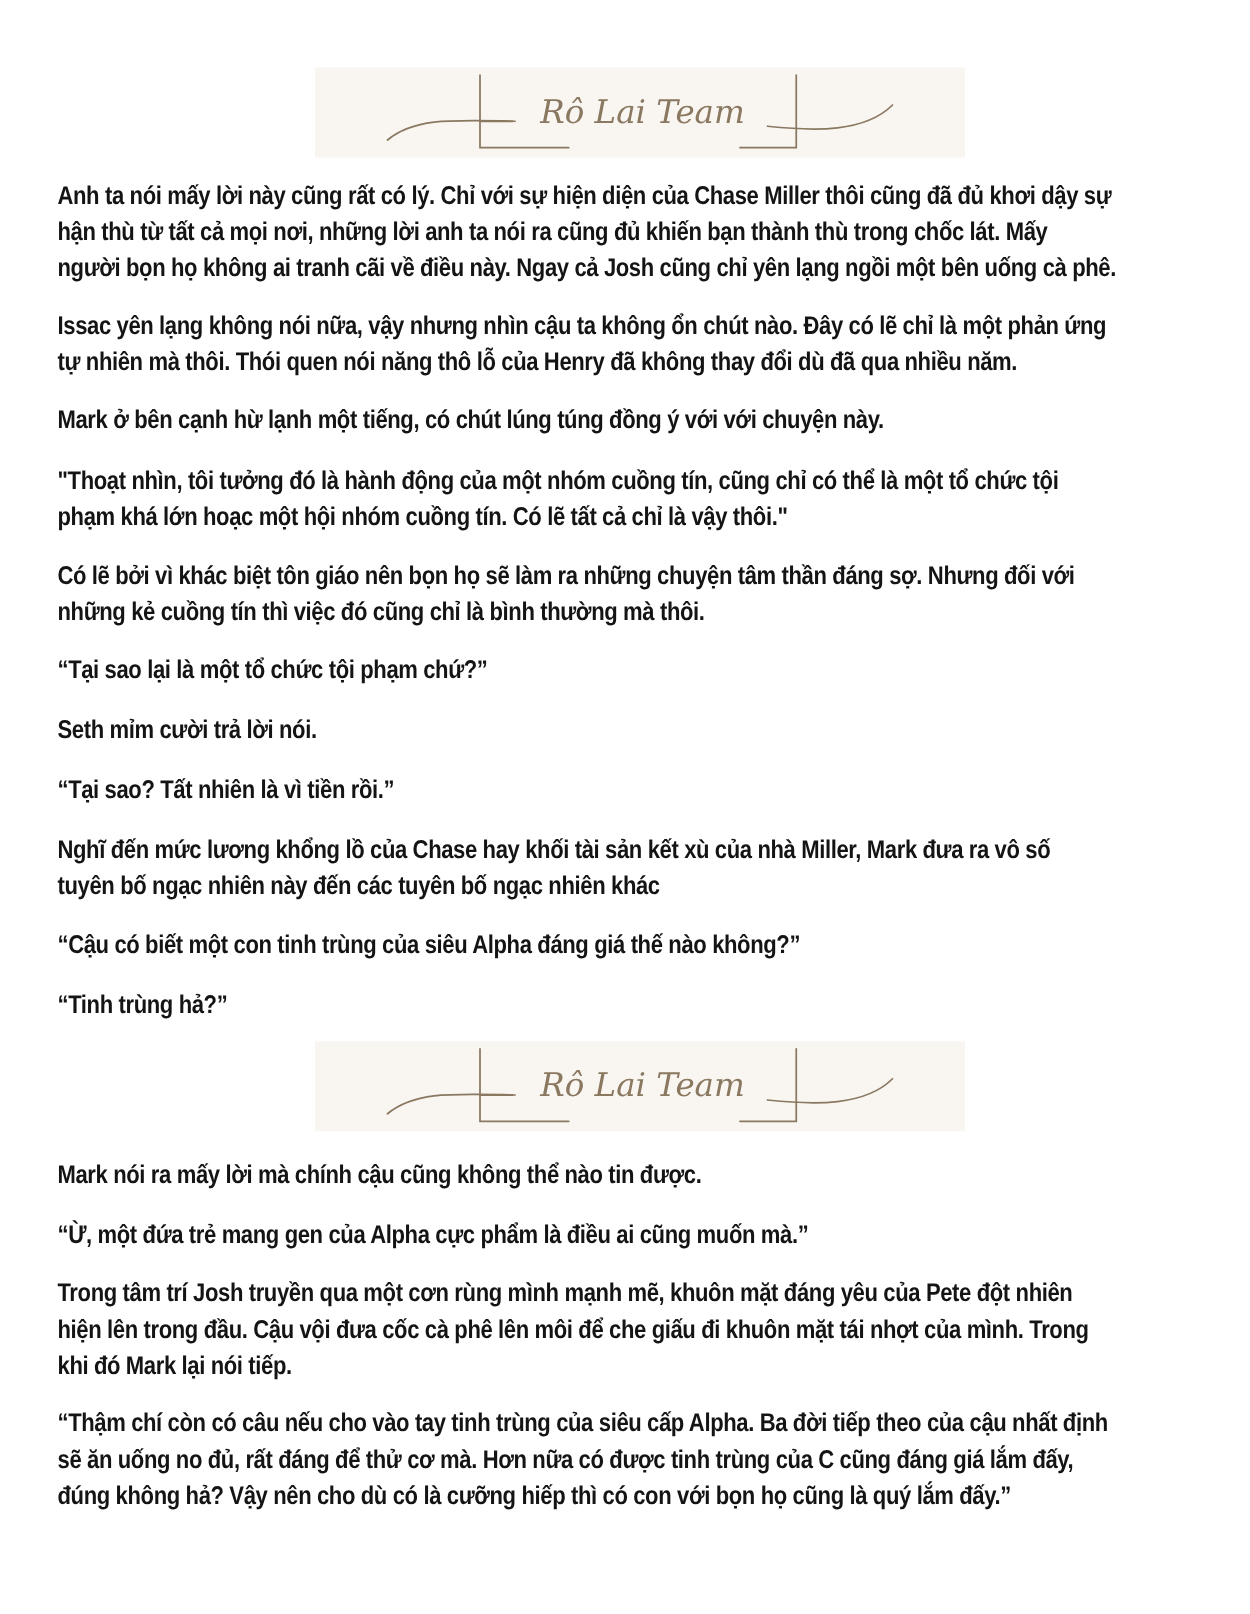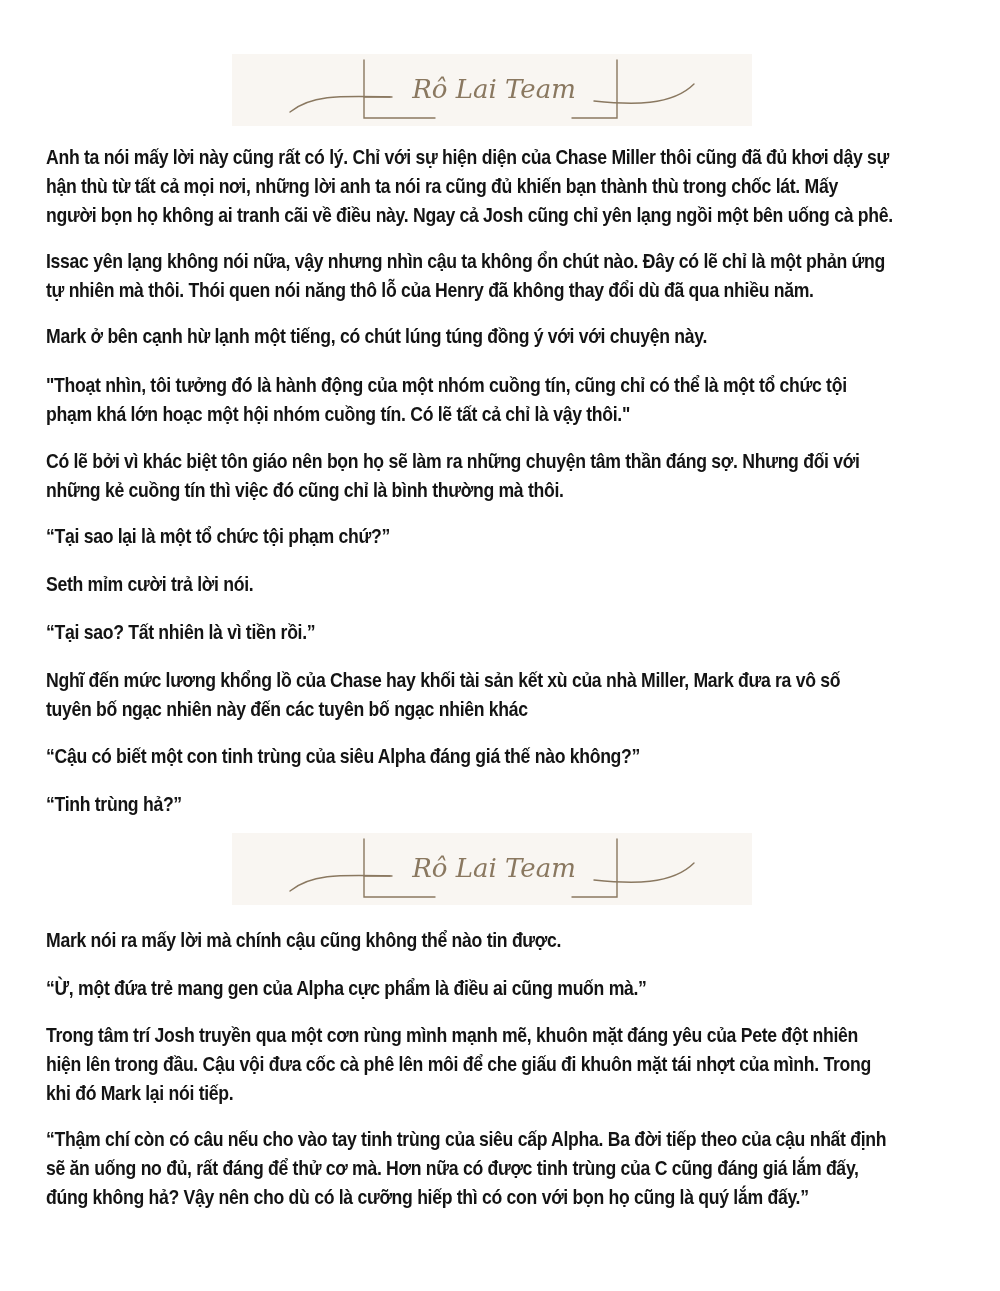--- a/index.html
+++ b/index.html
@@ -10,21 +10,21 @@
     body {
       width: 1000px;
       height: 1291px;
       position: relative;
       overflow: hidden;
       font-family: "Liberation Sans", "DejaVu Sans", sans-serif;
       color: #141414;
     }
     .banner {
       position: absolute;
-      left: 232px;
+      left: 252px;
       width: 520px;
       height: 72px;
       background: #f9f6f2;
     }
     .banner svg { display: block; width: 520px; height: 72px; }
     .banner-top { top: 54px; }
     .banner-mid { top: 833px; }
 
     .para {
       position: absolute;

